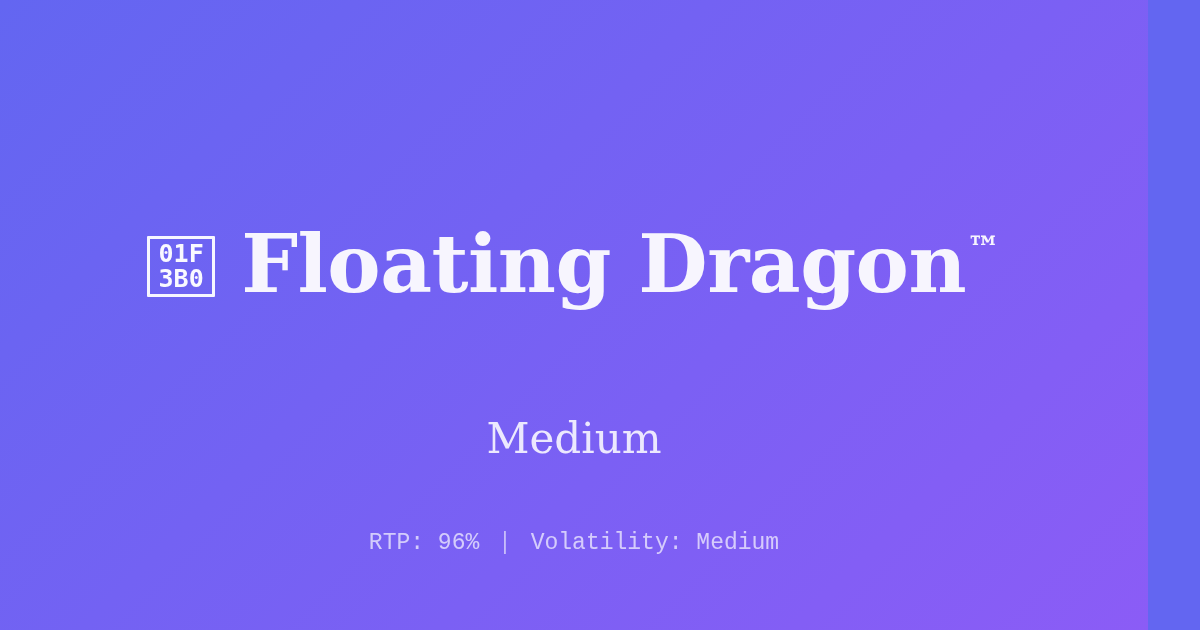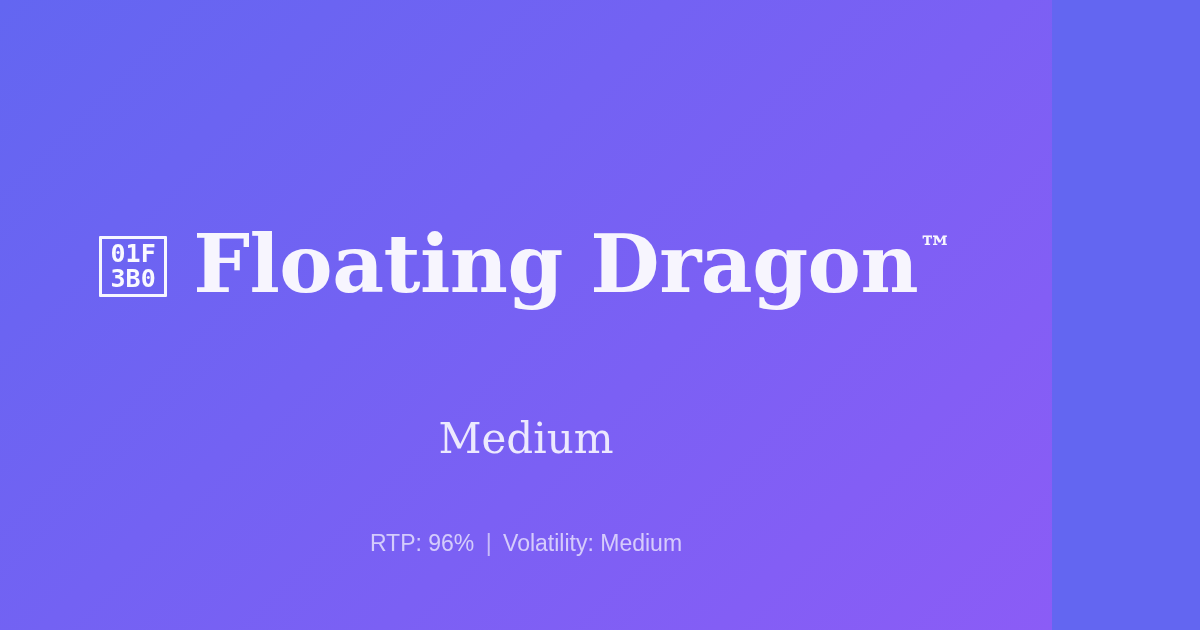--- a/index.html
+++ b/index.html
@@ -13,21 +13,21 @@
     height: 630px;
     overflow: hidden;
     font-family: "DejaVu Serif", "Liberation Serif", serif;
     background: #6366F1;
   }
 
   
   .og-card {
     position: relative;
     box-sizing: border-box;
-    width: 1052px;
+    width: 1148px;
     height: 630px;
     background-image: linear-gradient(135deg, #6366F1 0%, #8B5CF6 100%);
     display: flex;
     flex-direction: column;
     align-items: center;
     justify-content: center;
     text-align: center;
     overflow: hidden;
   }
 
@@ -100,21 +100,21 @@
     color: rgba(255, 255, 255, 0.86);
     white-space: nowrap;
   }
 
   
   .stats-line {
     position: absolute;
     left: 0;
     right: 0;
     top: 530px;
-    font-family: Liberation Sans, sans-serif;
+    font-family: Liberation Mono, monospace;
     font-weight: 400;
     font-size: 23px;
     line-height: 26px;
     color: rgba(255, 255, 255, 0.68);
     white-space: nowrap;
     text-align: center;
   }
 
   .stats-line .stat-sep {
     padding: 0 5px;

